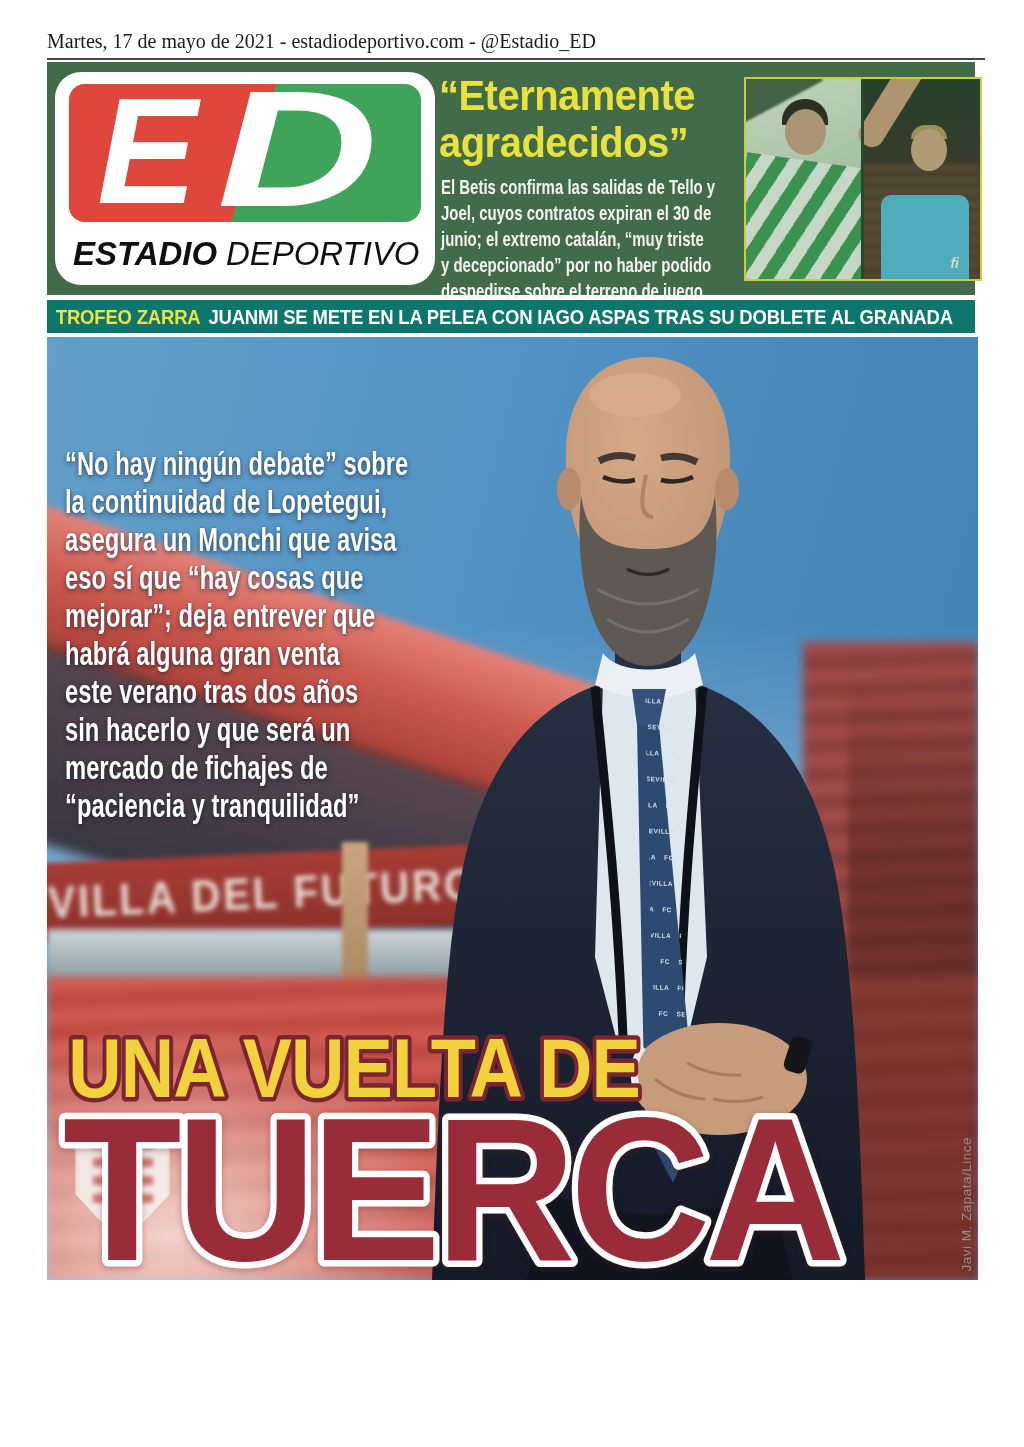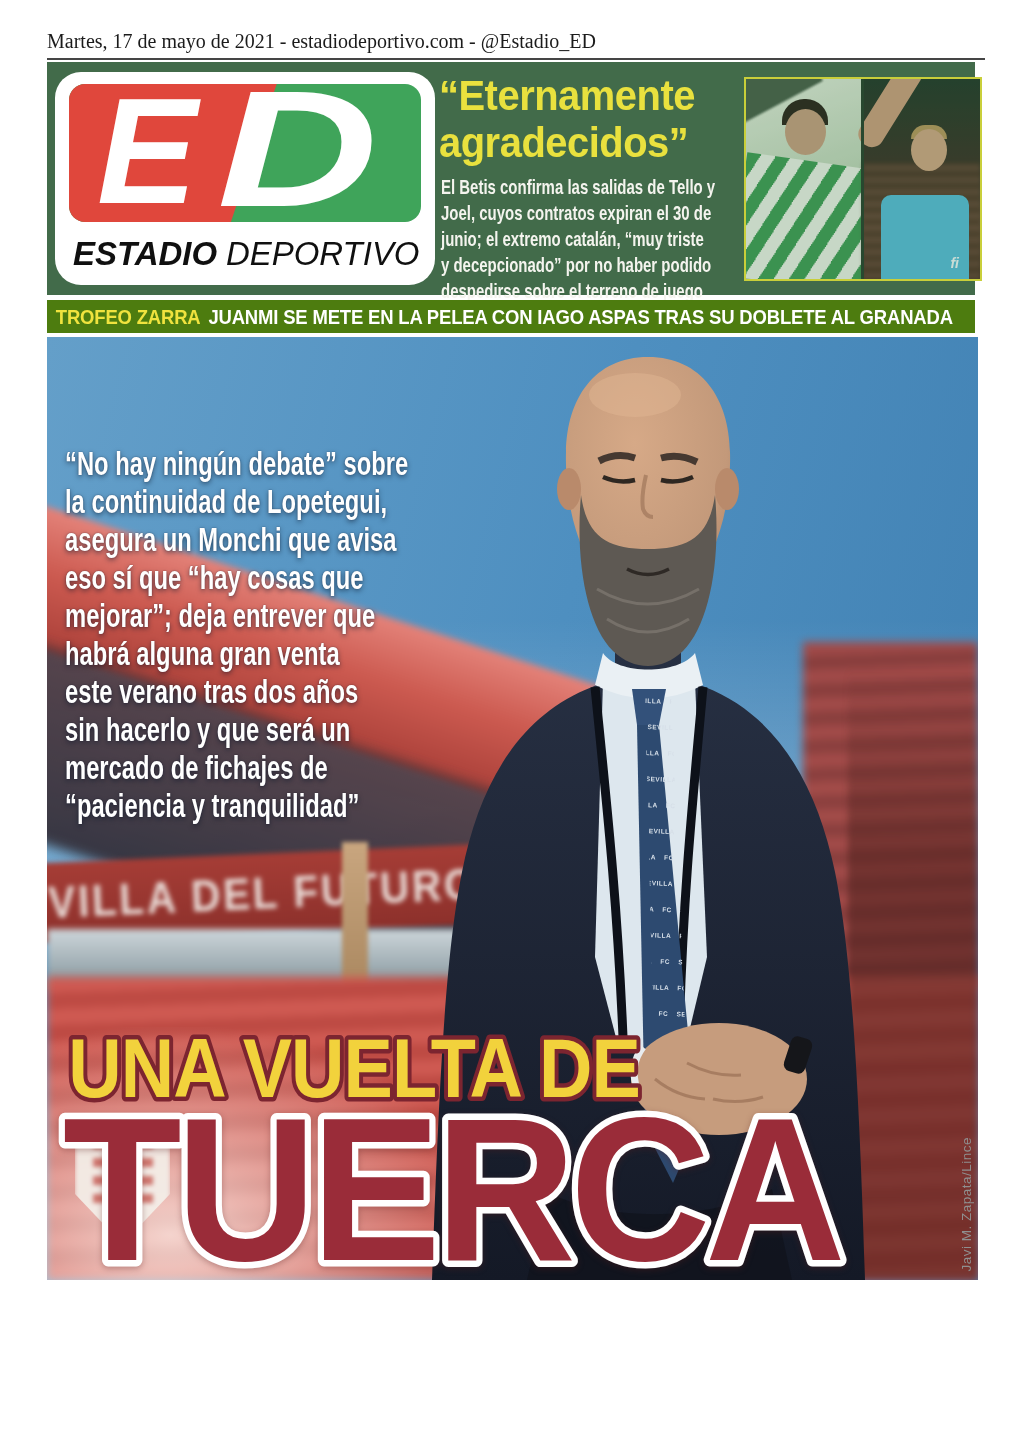--- a/index.html
+++ b/index.html
@@ -54,21 +54,21 @@
     transform:rotate(32deg);border-radius:12px;}
   .mp-head2{position:absolute;left:48px;top:50px;width:36px;height:42px;border-radius:50%;background:#d2a886;}
   .mp-hair2{position:absolute;left:48px;top:46px;width:36px;height:14px;border-radius:14px 14px 0 0;background:#b9995f;}
   .mp-shirt{position:absolute;left:18px;bottom:-8px;width:88px;height:92px;border-radius:10px 10px 0 0;
     background:#57bfdc;}
   .mp-fi{position:absolute;right:10px;bottom:16px;color:#f2fbfd;font-weight:bold;font-size:14px;font-style:italic;}
   .mp-divider{position:absolute;left:115px;top:0;width:3px;height:100%;background:#27422e;}
   .mp-tint{position:absolute;inset:0;background:rgba(46,98,56,.20);}
 
   
-  .ticker{position:absolute;left:47px;top:300px;width:928px;height:33px;background:#4d7c0f;
+  .ticker{position:absolute;left:47px;top:300px;width:928px;height:33px;background:#0f766e;
     display:flex;align-items:center;overflow:hidden;}
   .ticker-inner{white-space:nowrap;font-weight:bold;font-size:21px;letter-spacing:-.2px;
     padding-left:10px;transform:scaleX(.88);transform-origin:left center;}
   .ticker-tag{color:#f0e33e;margin-right:9px;}
   .ticker-text{color:#ffffff;}
 
   
   .cover{position:absolute;left:47px;top:337px;width:931px;height:943px;overflow:hidden;background:#5795c2;}
   .sky{position:absolute;inset:0;background:linear-gradient(105deg,#649fc9 0%,#4e8fc0 50%,#3f7fb1 100%);}
   .sky::after{content:'';position:absolute;inset:0;

